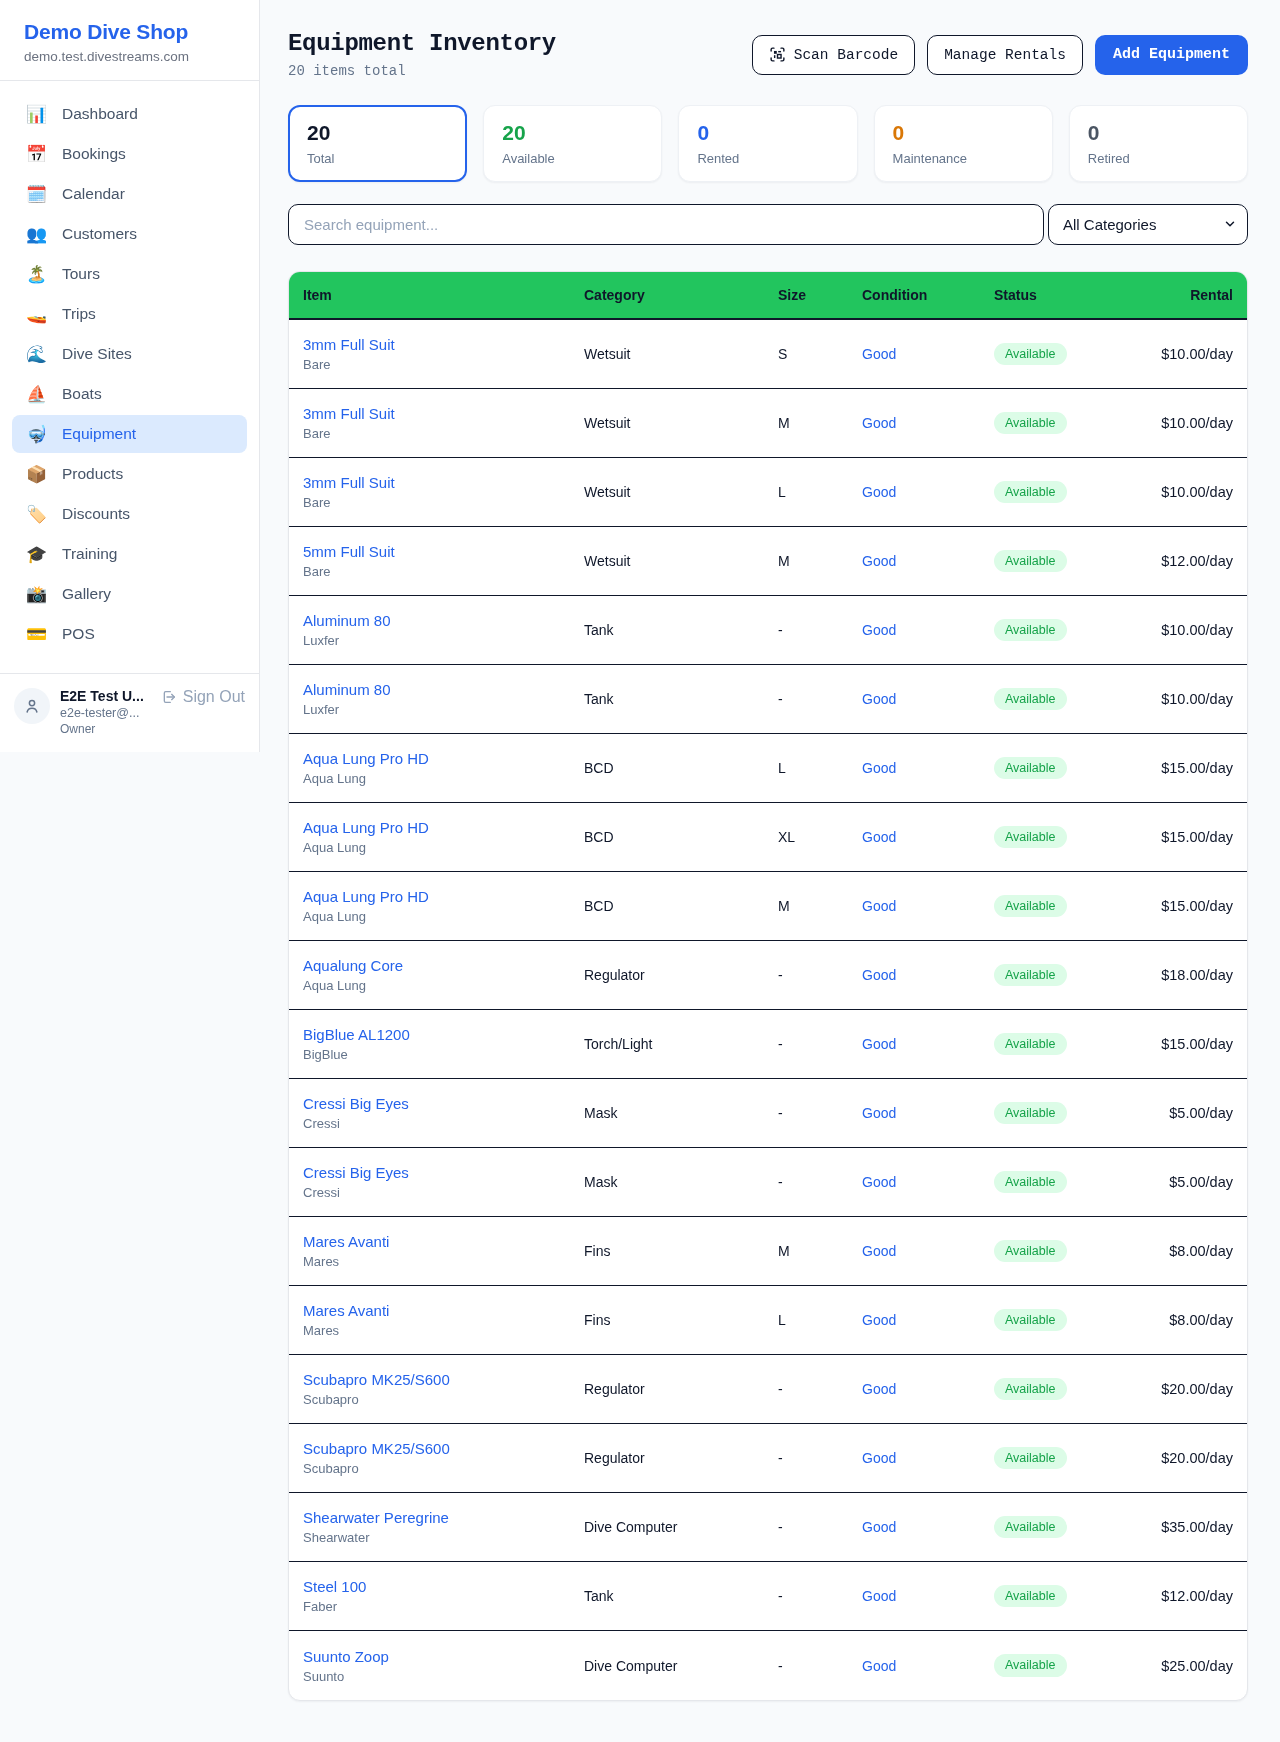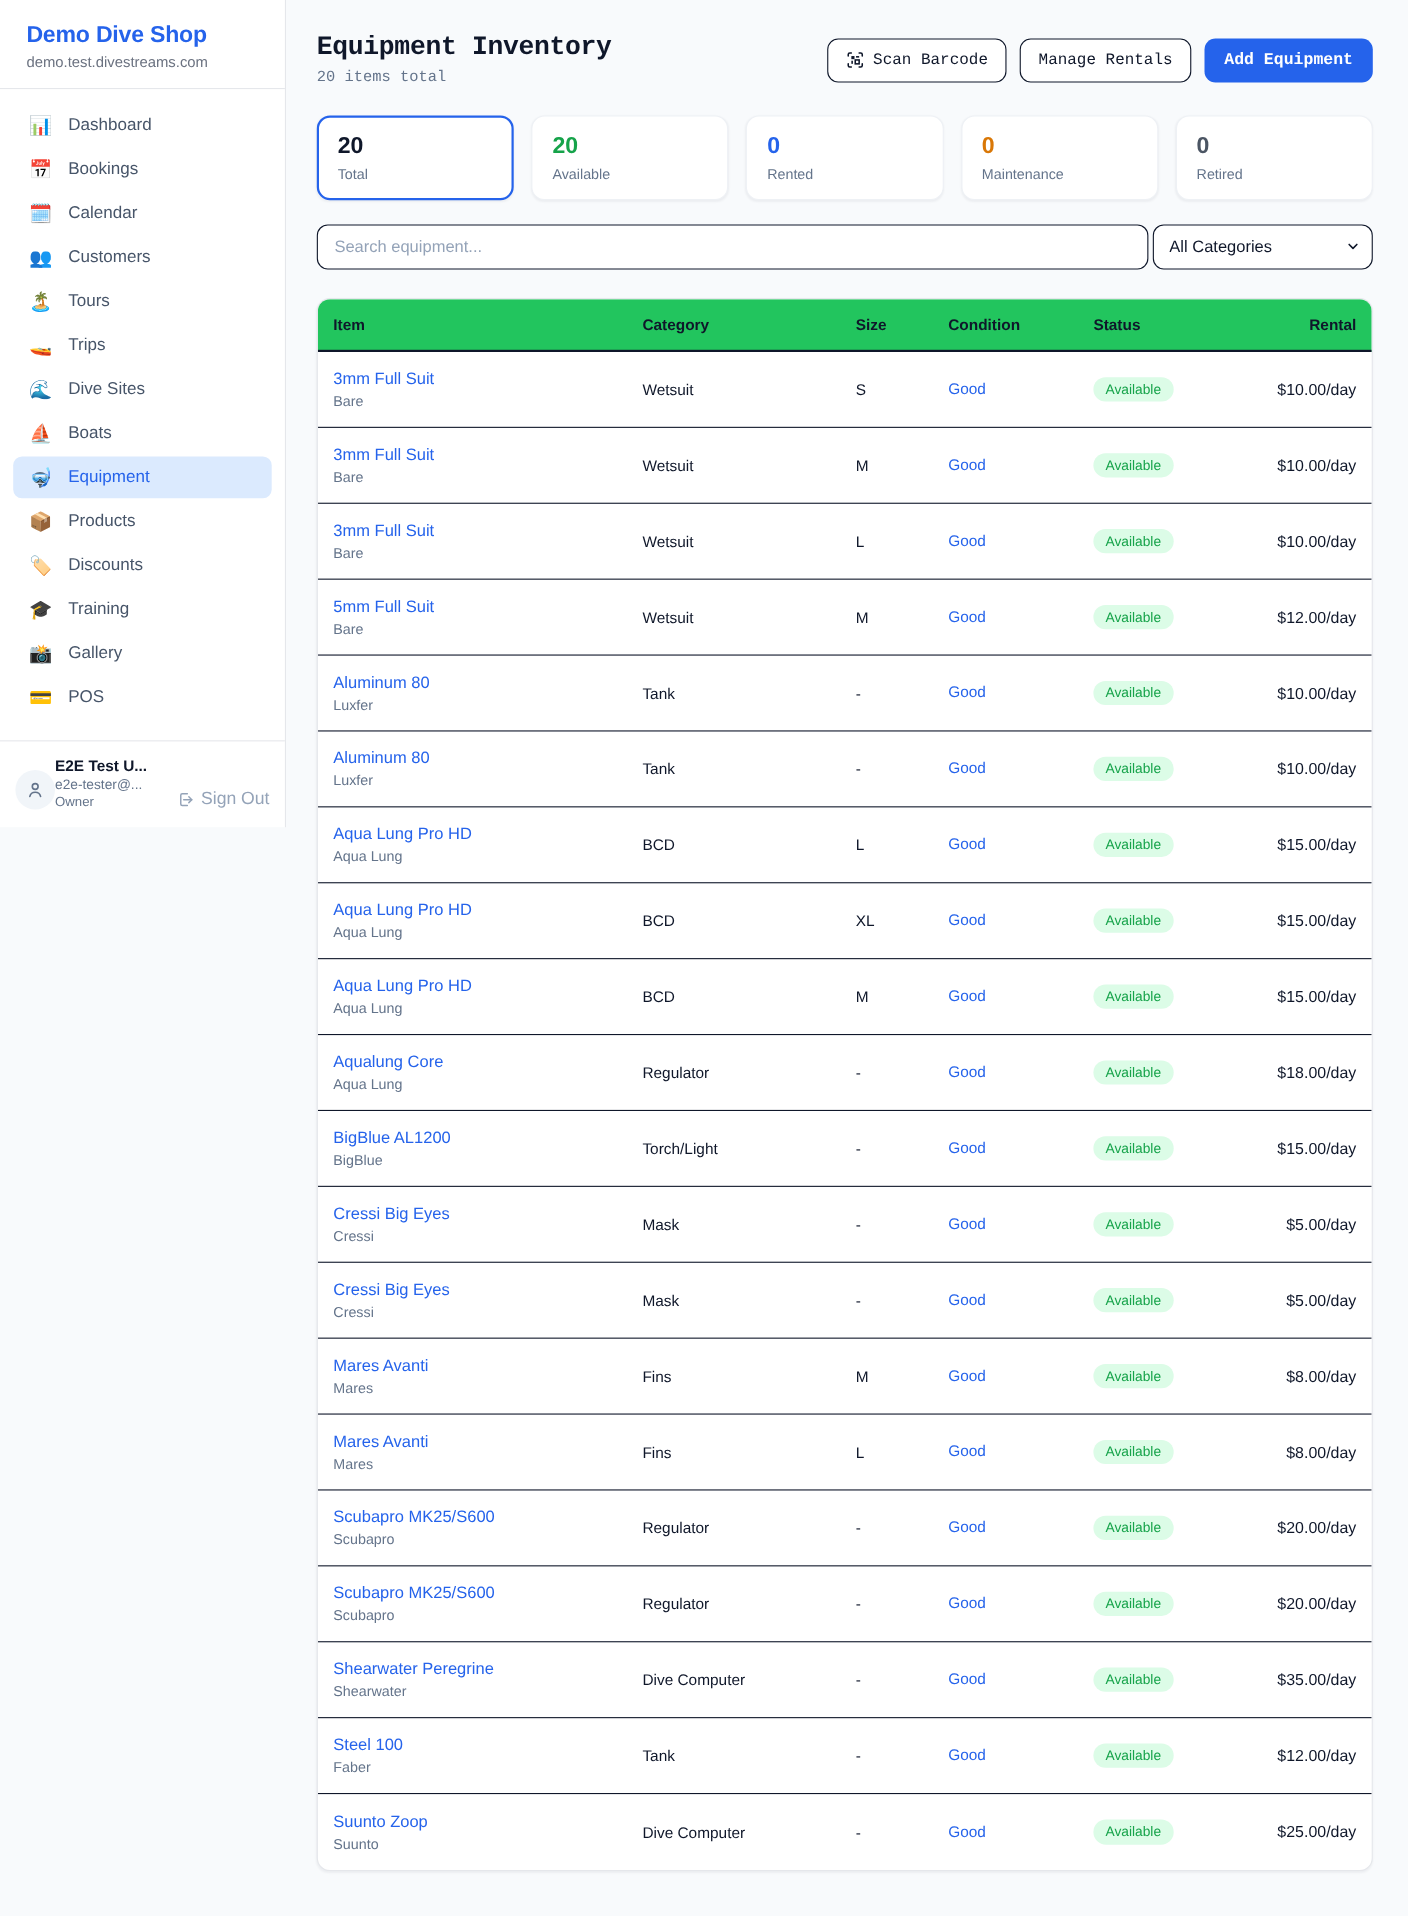--- a/index.html
+++ b/index.html
@@ -12,21 +12,21 @@
   .sidebar { width:260px; background:#fff; border-right:1px solid #e5e7eb; flex:0 0 260px; }
   .brand-block { padding:20px 24px 16px; border-bottom:1px solid #e5e7eb; }
   .brand-name { color:#2563eb; font-size:21px; font-weight:700; letter-spacing:-0.2px; }
   .brand-domain { margin-top:5px; font-size:13.5px; color:#6b7280; }
   .nav { padding:14px 12px 10px; }
   .nav-item { display:flex; align-items:center; gap:14px; padding:10px 14px; margin-bottom:2px;
     border-radius:8px; color:#475569; font-size:15.5px; cursor:pointer; }
   .nav-item .nav-ico { width:22px; font-size:17px; text-align:center; line-height:1; }
   .nav-item.active { background:#dbeafe; color:#2563eb; font-weight:500; }
   .user-block { border-top:1px solid #e5e7eb; margin-top:8px; padding:14px 14px 16px;
-    display:flex; align-items:flex-end; }
+    display:flex; align-items:flex-start; gap:10px; }
   .avatar { width:36px; height:36px; border-radius:50%; background:#f1f5f9; flex:0 0 36px;
     display:flex; align-items:center; justify-content:center; }
   .user-meta { flex:1; min-width:0; }
   .user-name { font-size:14px; font-weight:700; color:#0f172a; white-space:nowrap; }
   .user-email { font-size:12.5px; color:#64748b; margin-top:2px; white-space:nowrap; }
   .user-role { font-size:12px; color:#64748b; margin-top:2px; }
   .signout { display:flex; align-items:center; gap:6px; color:#94a3b8; font-size:16px;
     cursor:pointer; white-space:nowrap; }
   
   .main { flex:1; padding:30px 32px 32px 28px; min-width:0; }

